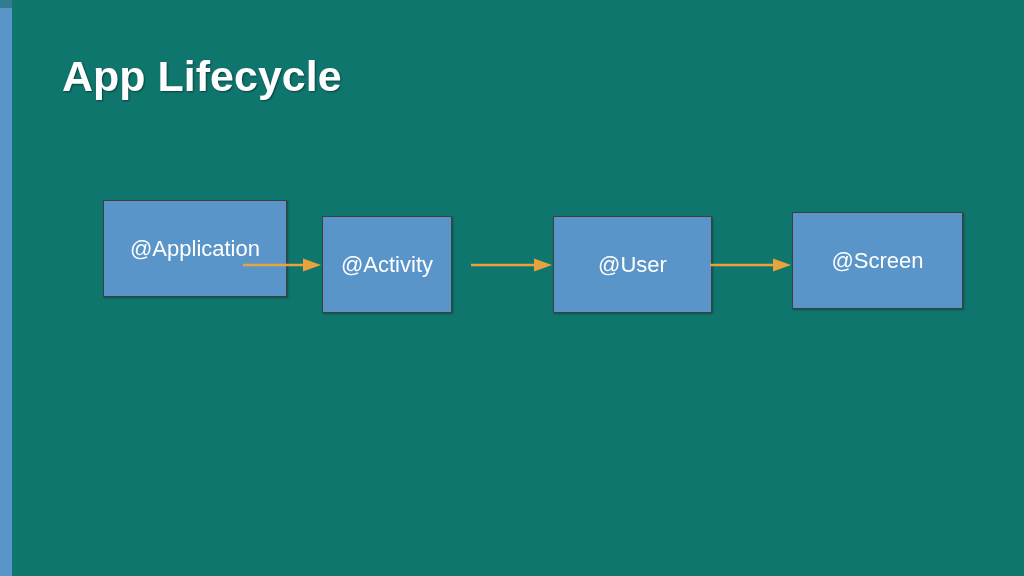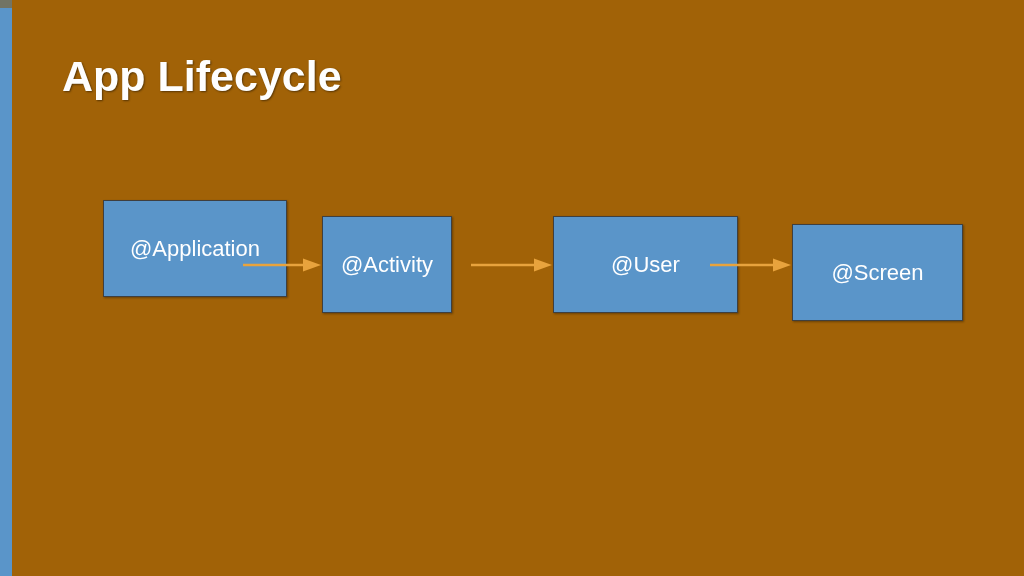--- a/index.html
+++ b/index.html
@@ -4,21 +4,21 @@
 <style>
   html, body {
     margin: 0;
     padding: 0;
     background: #1c1c1c;
   }
   #slide {
     position: relative;
     width: 1024px;
     height: 576px;
-    background: #a16207;
+    background: #0f766e;
     overflow: hidden;
     font-family: "Liberation Sans", "DejaVu Sans", sans-serif;
   }
   #accent-bar {
     position: absolute;
     left: 0;
     top: 8px;
     width: 12px;
     height: 568px;
     background: #5a95c9;
@@ -96,27 +96,27 @@
 
     <div class="node-box" style="left:322px; top:216px; width:130px; height:97px;">
       <span class="node-label">@Activity</span>
     </div>
 
     <svg class="arrow" style="left:471px; top:257px; width:82px;" width="82" height="16" viewBox="0 0 82 16">
       <line x1="0" y1="8" x2="66" y2="8" stroke="#e8a33d" stroke-width="2.5"></line>
       <polygon points="63,1.5 81,8 63,14.5" fill="#e8a33d"></polygon>
     </svg>
 
-    <div class="node-box" style="left:553px; top:216px; width:185px; height:97px;">
+    <div class="node-box" style="left:553px; top:216px; width:159px; height:97px;">
       <span class="node-label">@User</span>
     </div>
 
     <svg class="arrow" style="left:710px; top:257px; width:82px;" width="82" height="16" viewBox="0 0 82 16">
       <line x1="0" y1="8" x2="66" y2="8" stroke="#e8a33d" stroke-width="2.5"></line>
       <polygon points="63,1.5 81,8 63,14.5" fill="#e8a33d"></polygon>
     </svg>
 
-    <div class="node-box" style="left:792px; top:224px; width:171px; height:97px;">
+    <div class="node-box" style="left:792px; top:212px; width:171px; height:97px;">
       <span class="node-label">@Screen</span>
     </div>
 
   </div>
 </div>
 
 </body></html>

